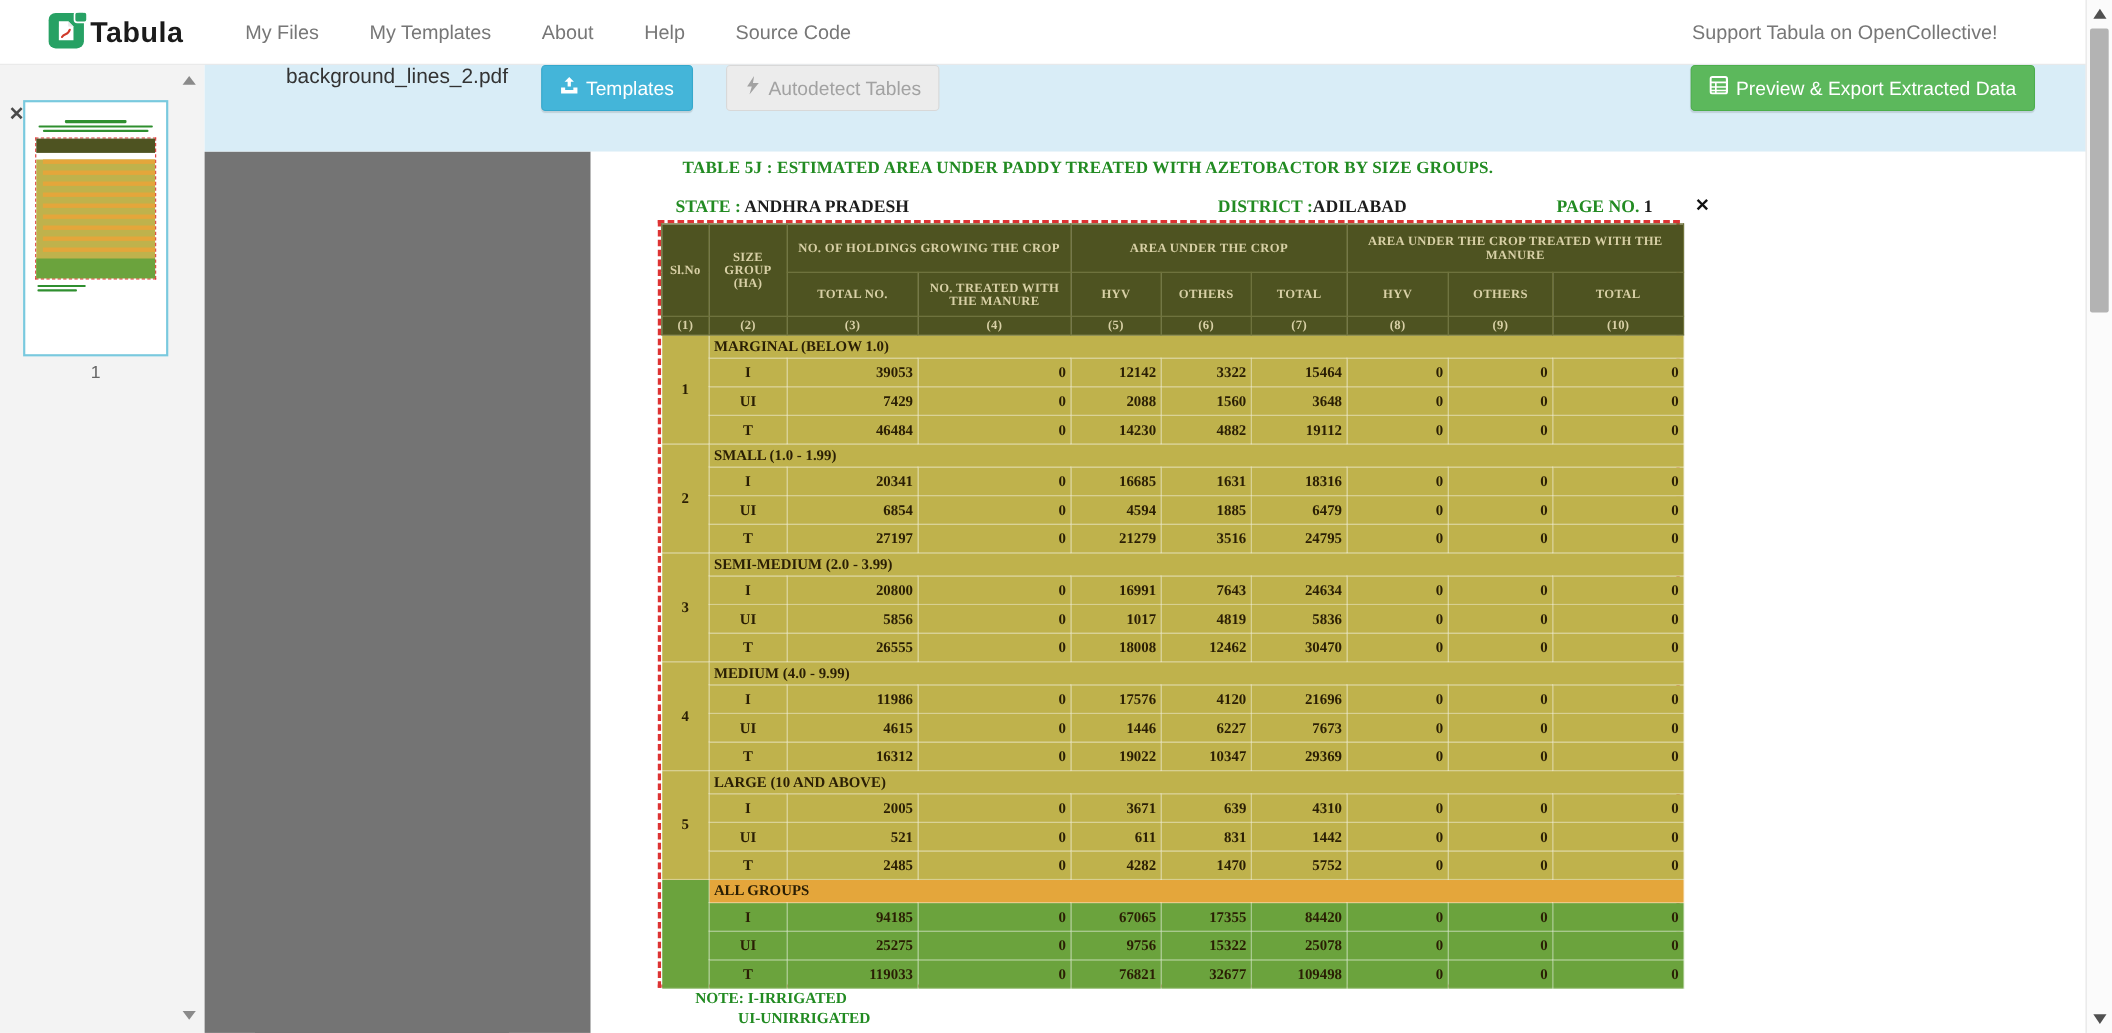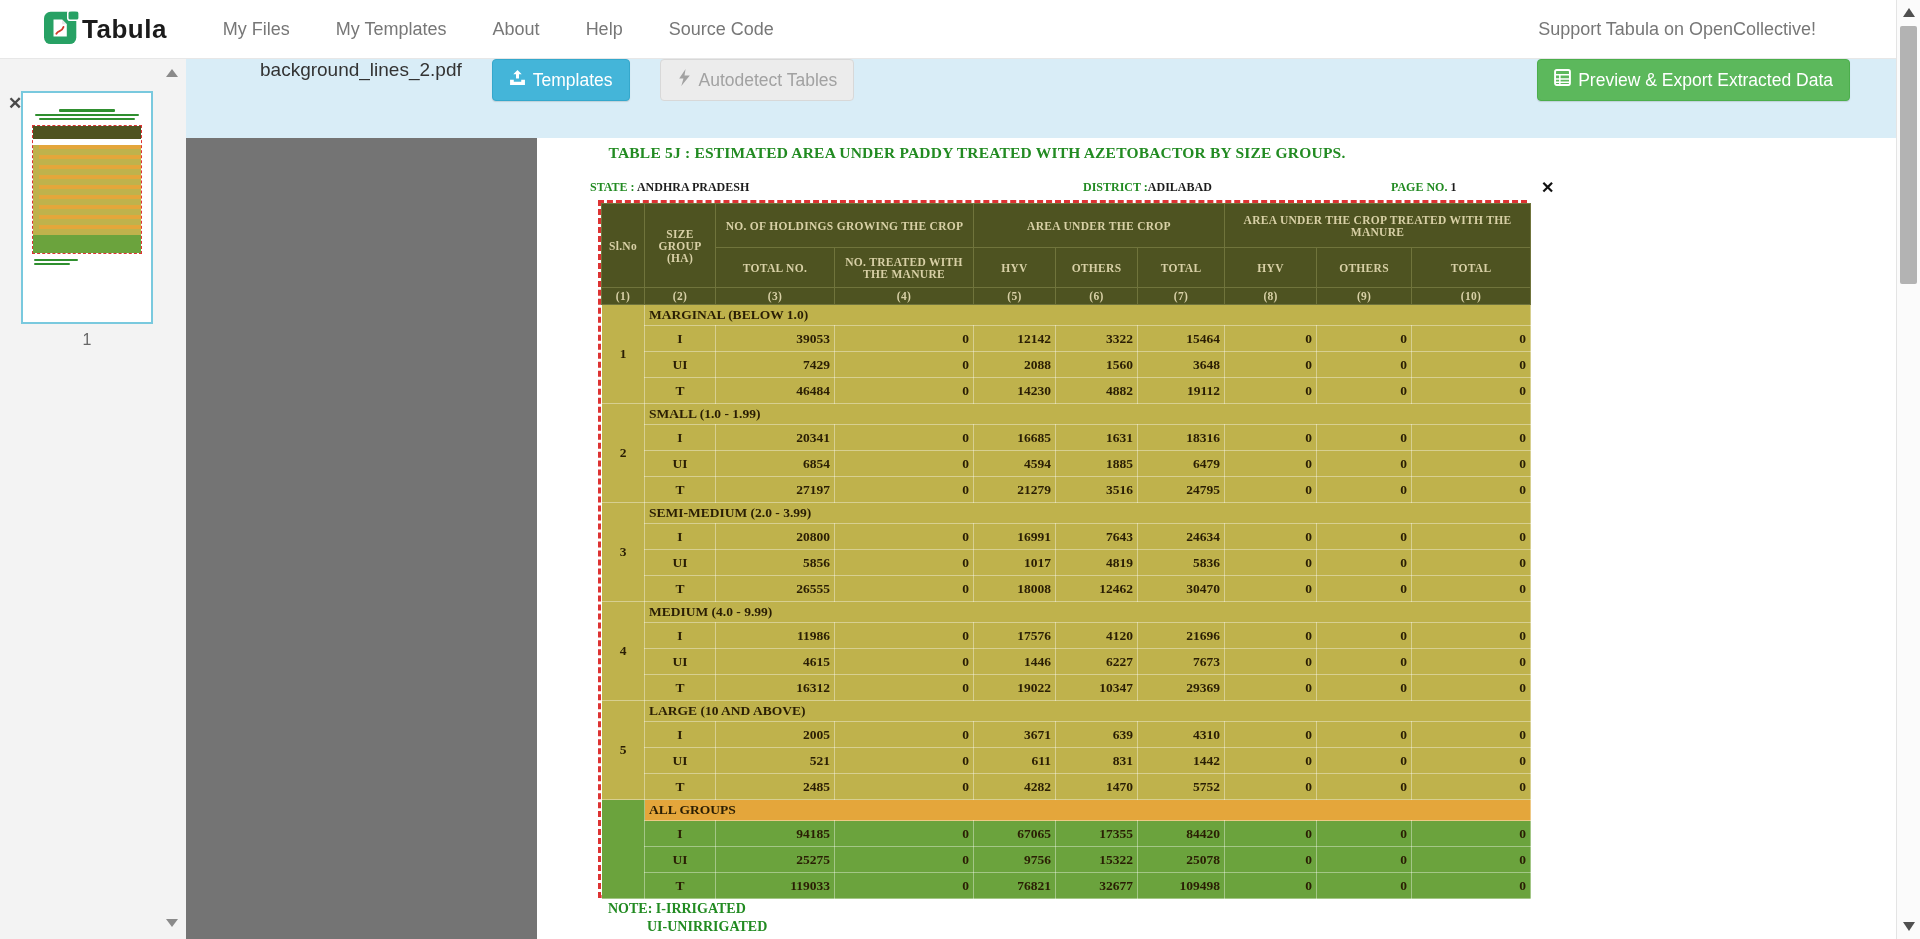--- a/index.html
+++ b/index.html
@@ -72,26 +72,26 @@
   .btn svg { flex:0 0 auto; }
 
   
   .viewer {
     position:absolute; left:186px; top:138px; width:1734px; height:801px;
     background:#fff;
   }
   .gray-gutter { position:absolute; left:0; top:0; width:351px; height:801px; background:#747474; }
   .pdf-page { position:absolute; left:351px; top:0; width:1383px; height:801px; background:#fff; cursor:crosshair; }
 
-  .doc-serif { font-family:"Liberation Serif", serif; font-weight:bold; }
+  .doc-serif { font-family:"Liberation Serif", serif; font-weight:bold;padding-left:24px; }
   .doc-title {
     position:absolute; left:0; top:6px; width:880px; text-align:center;
     color:#228b22; font-size:15.5px; letter-spacing:.2px;
   }
-  .doc-meta { position:absolute; top:42px; font-size:12px; color:#1c1c1c; }
+  .doc-meta { position:absolute; top:42px; font-size:16px; color:#1c1c1c; }
   .meta-state { left:53px; }
   .meta-district { left:546px; }
   .meta-page { left:854px; }
   .green-label { color:#228b22; }
 
   .selection {
     position:absolute; left:61px; top:62px; width:929px; height:698px;
     border:3px dashed #dd3333; cursor:move;
   }
   .sel-close {

